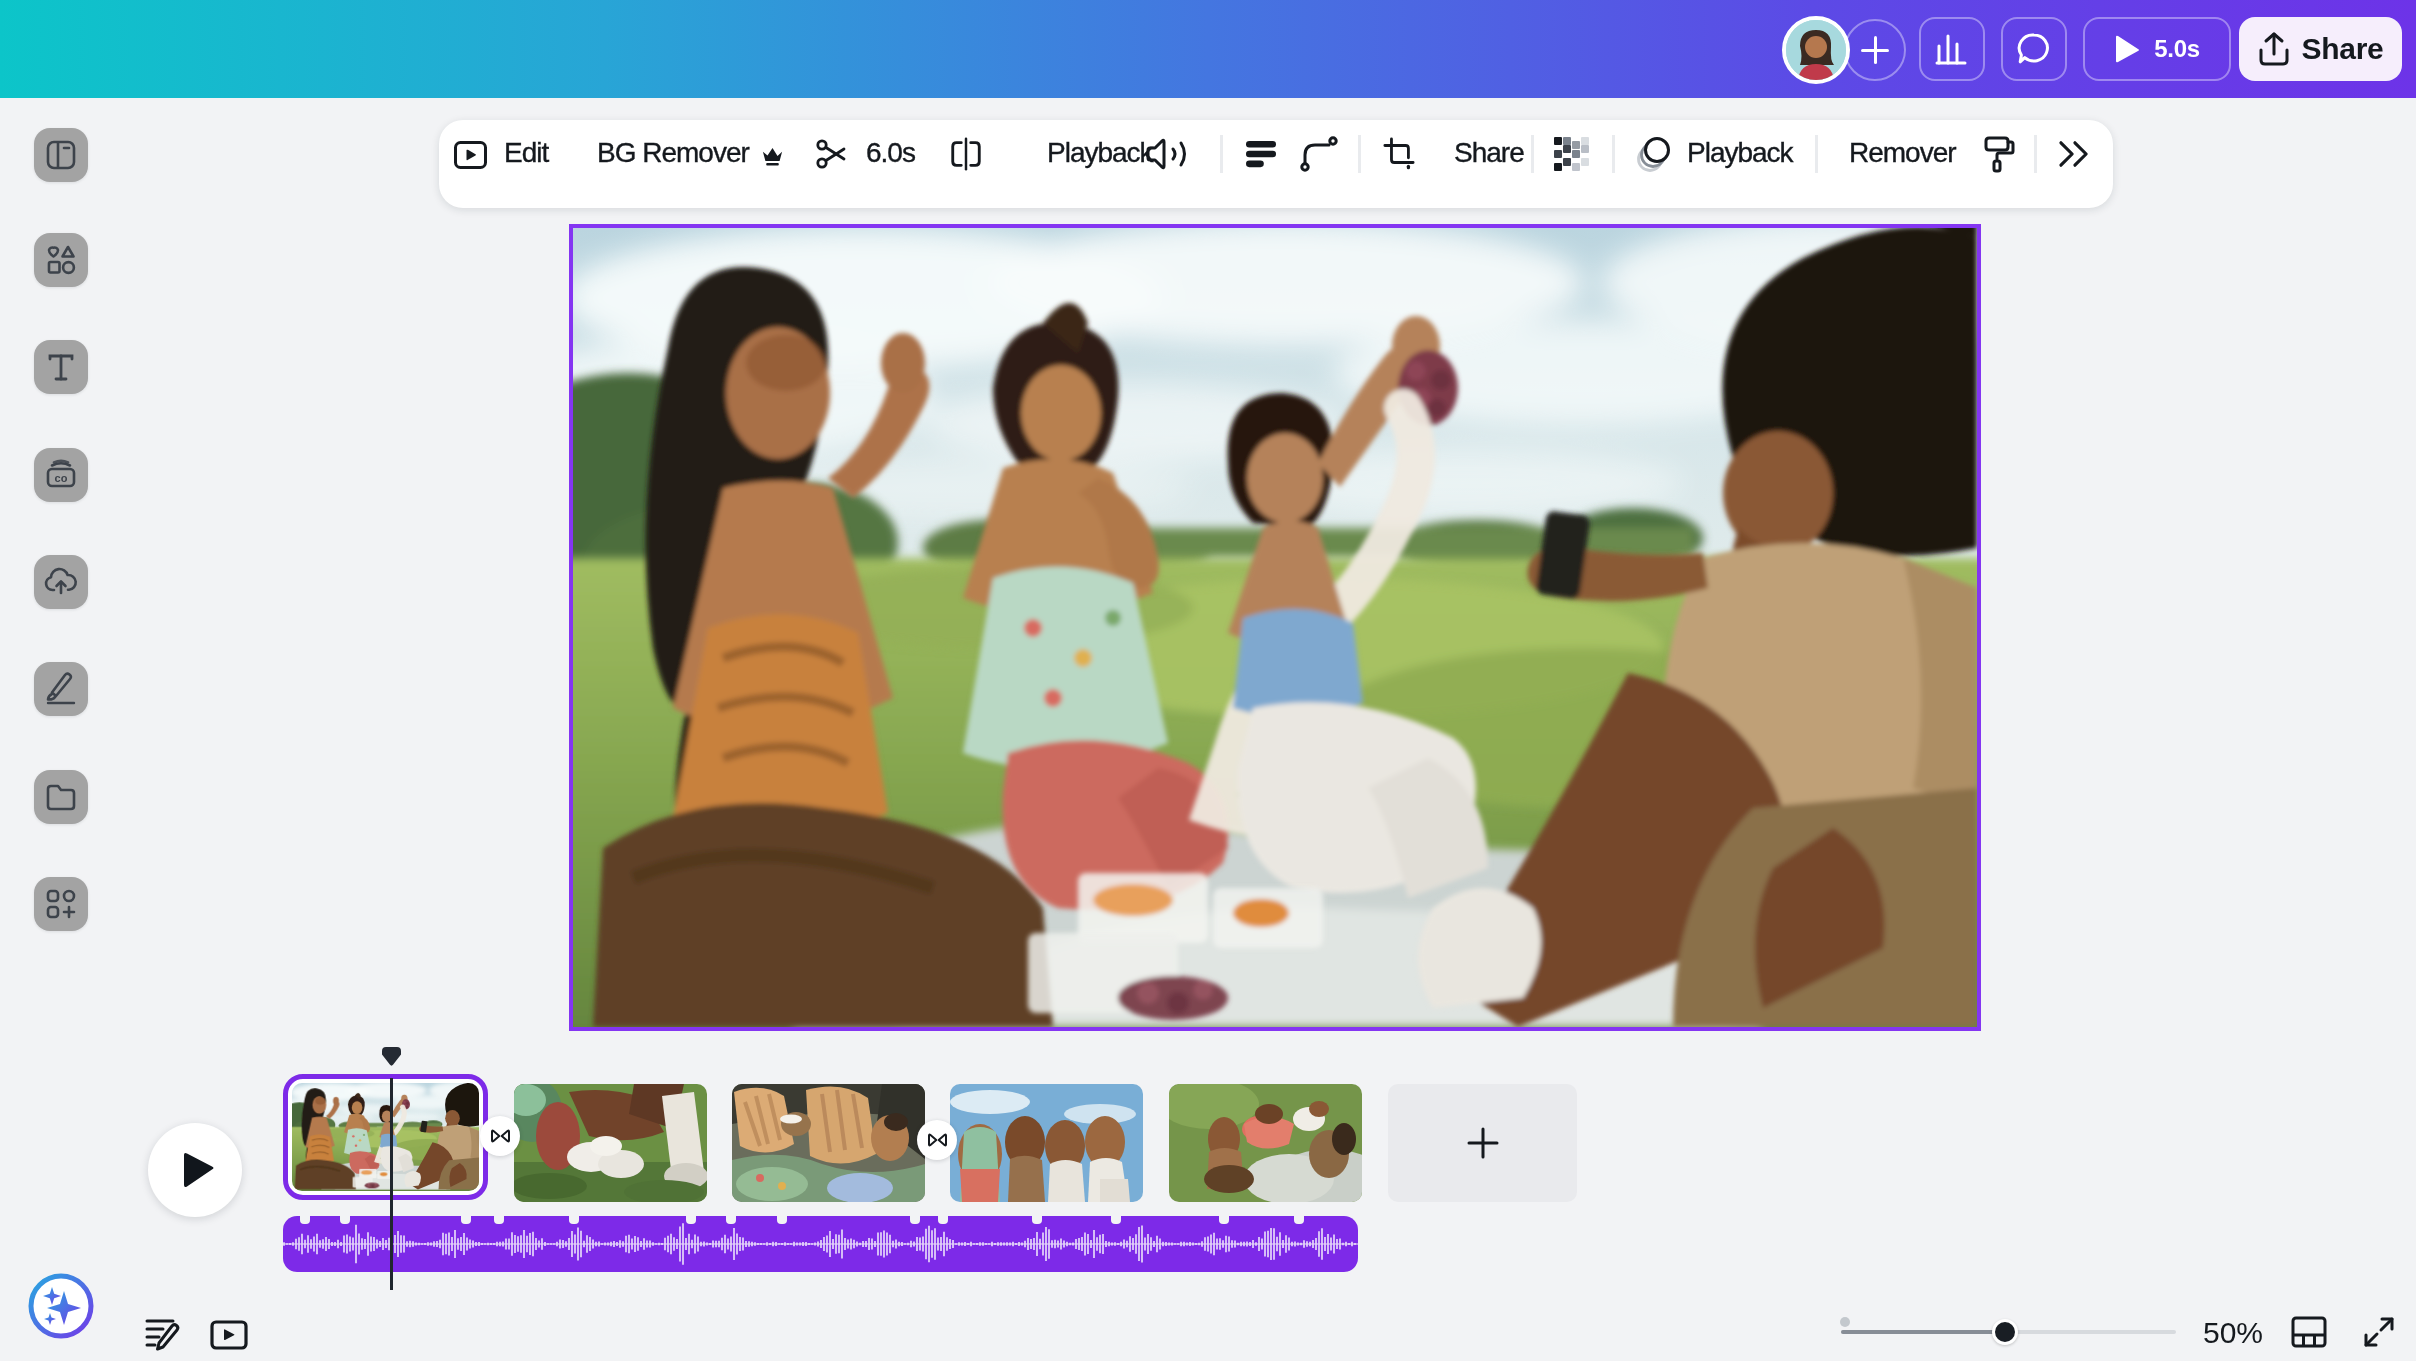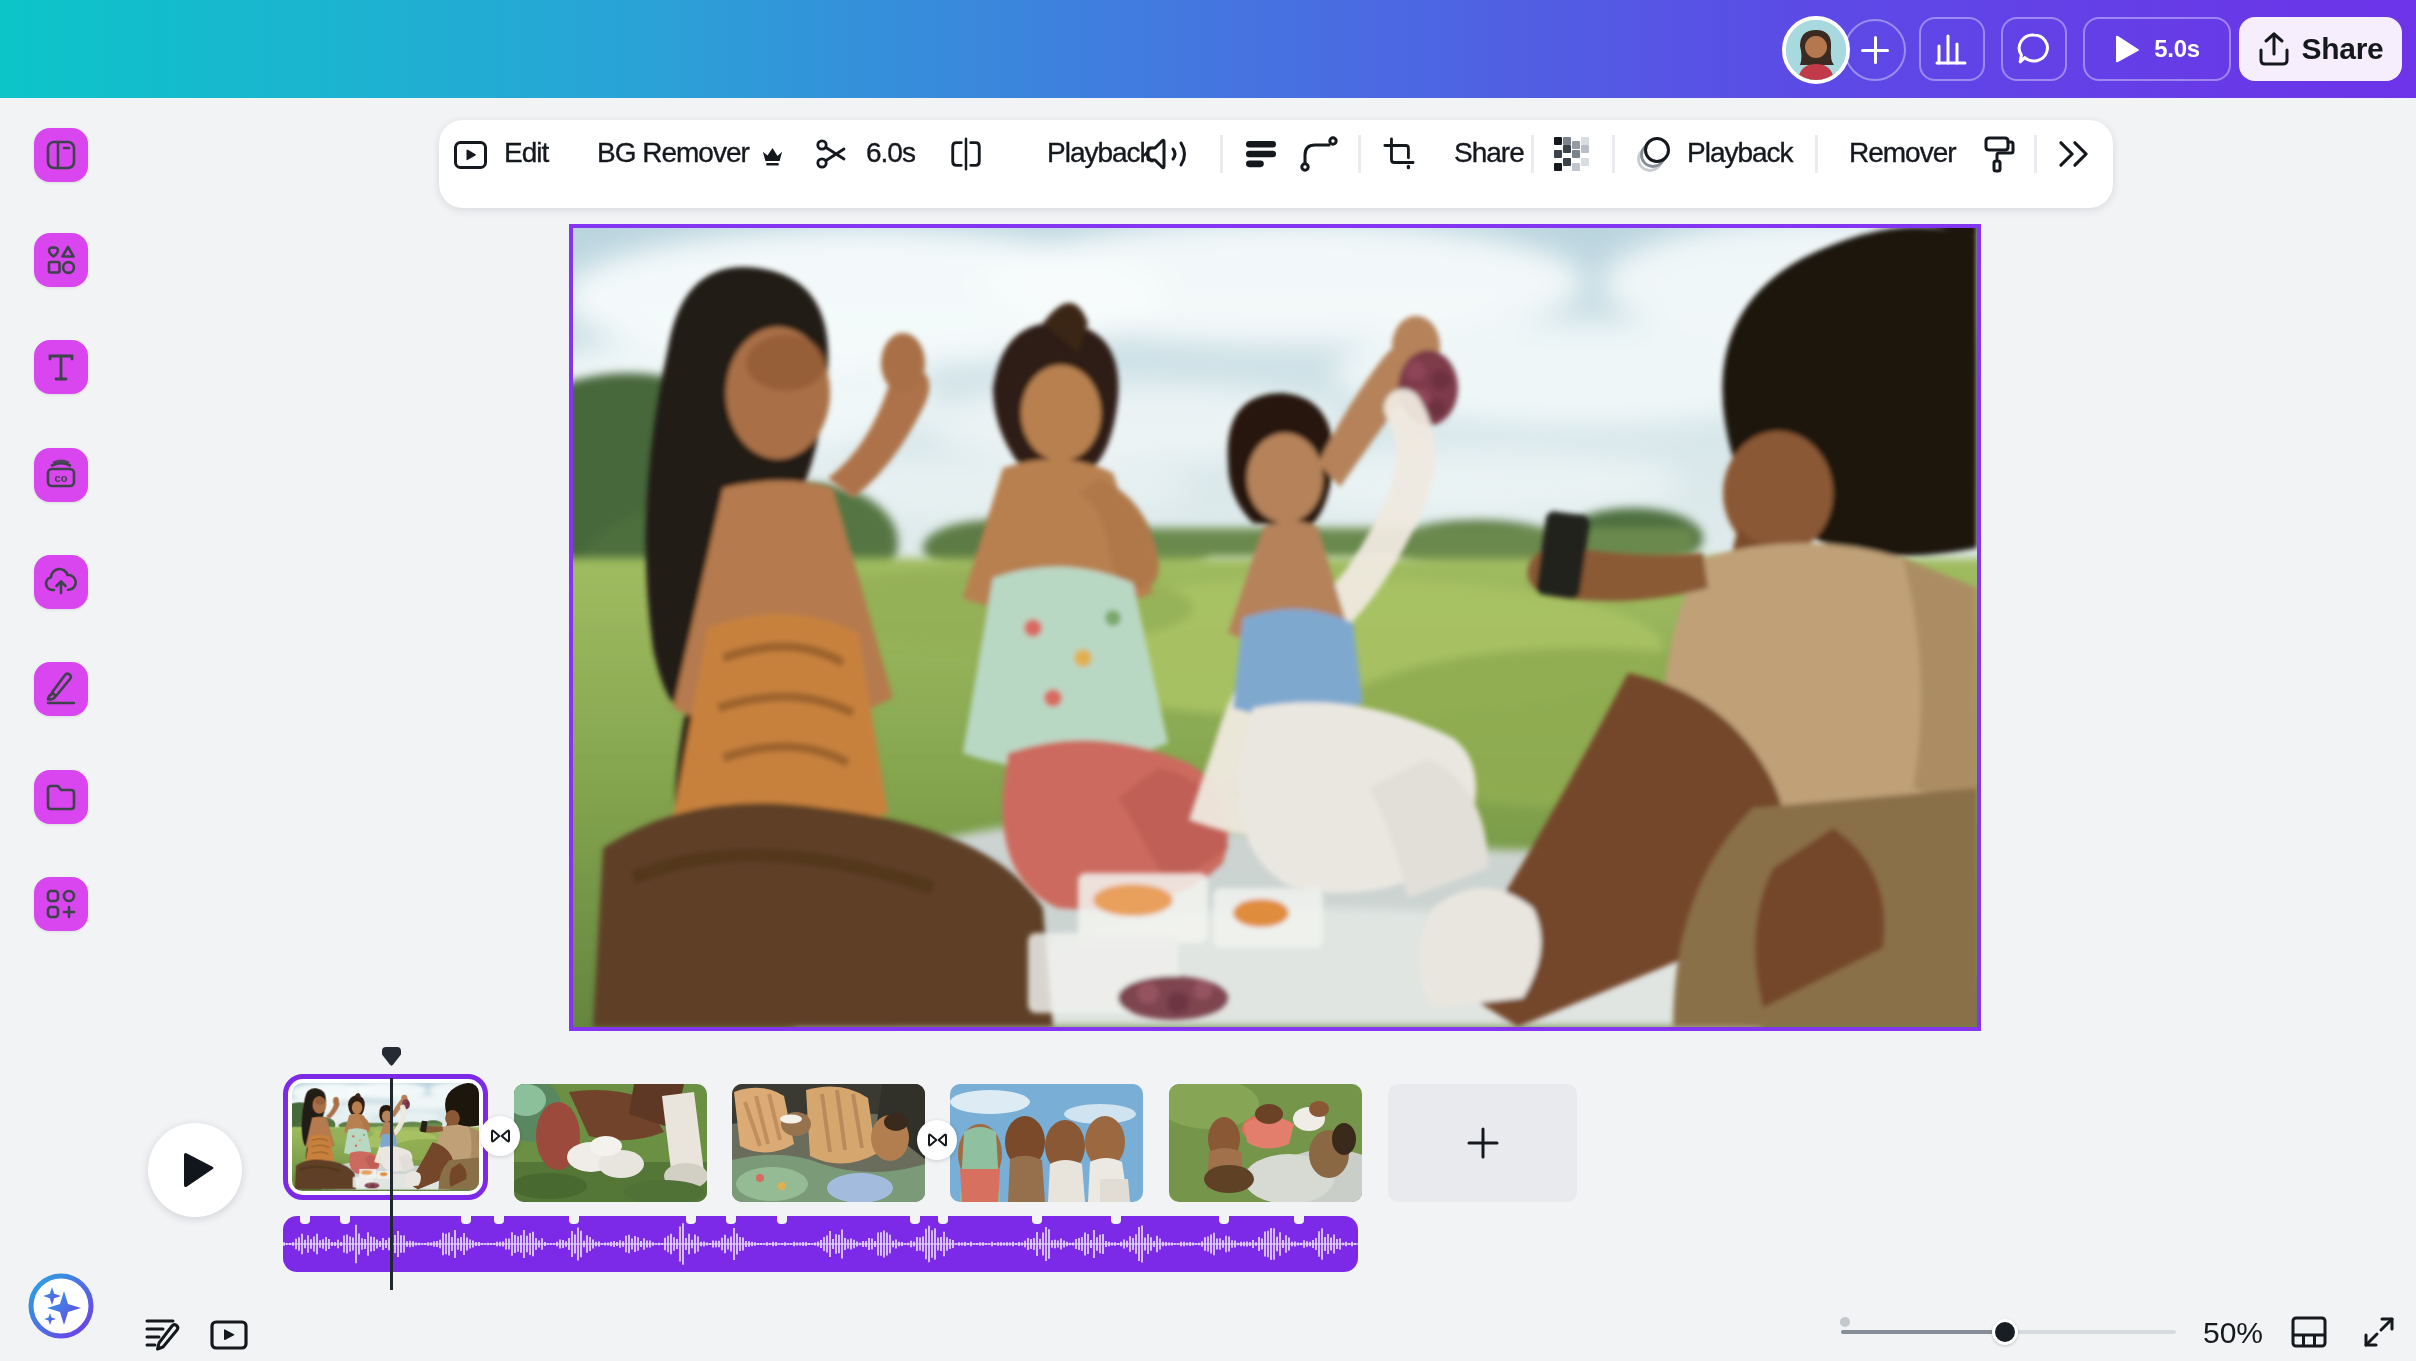--- a/index.html
+++ b/index.html
@@ -17,21 +17,21 @@
   #pluscirc { position:absolute; left:1844px; top:19px; width:62px; height:62px; border-radius:50%;
     border:2px solid rgba(255,255,255,0.38); }
   #pluscirc:before { content:""; position:absolute; left:15px; top:28px; width:28px; height:3px; background:#fff; border-radius:2px;}
   #pluscirc:after  { content:""; position:absolute; left:28px; top:15px; width:3px; height:28px; background:#fff; border-radius:2px;}
   #playbtn  { left:2083px; width:148px; }
   #sharebtn { position:absolute; left:2239px; top:17px; width:163px; height:64px; background:#f6eefc;
     border-radius:16px; display:flex; align-items:center; justify-content:center; gap:12px;
     color:#15191e; font-size:30px; font-weight:bold; letter-spacing:-0.3px;}
   .ptime { color:#fff; font-size:24px; font-weight:bold; margin-left:14px; letter-spacing:-0.3px;}
   
-  .sq { position:absolute; left:34px; width:54px; height:54px; background:#d946ef; border-radius:16px;
+  .sq { position:absolute; left:34px; width:54px; height:54px; background:#a3a3a3; border-radius:16px;
     box-shadow:0 1px 3px rgba(20,30,40,0.10); display:flex; align-items:center; justify-content:center; }
   
   #toolbar { position:absolute; left:439px; top:120px; width:1674px; height:88px; background:#fff;
     border-radius:24px; box-shadow:0 2px 8px rgba(20,30,40,0.12); color:#15191e; }
   .tt { position:absolute; top:0; height:68px; line-height:66px; font-size:28px; letter-spacing:-1px; white-space:nowrap; -webkit-text-stroke:0.35px #15191e;}
   .ti { position:absolute; }
   .tsp { position:absolute; top:15px; width:3px; height:38px; background:#e9ebee; }
   
   #canvas { position:absolute; left:569px; top:224px; width:1412px; height:807px;
     border:4px solid #8435f2; background:#cfe2ea; }

